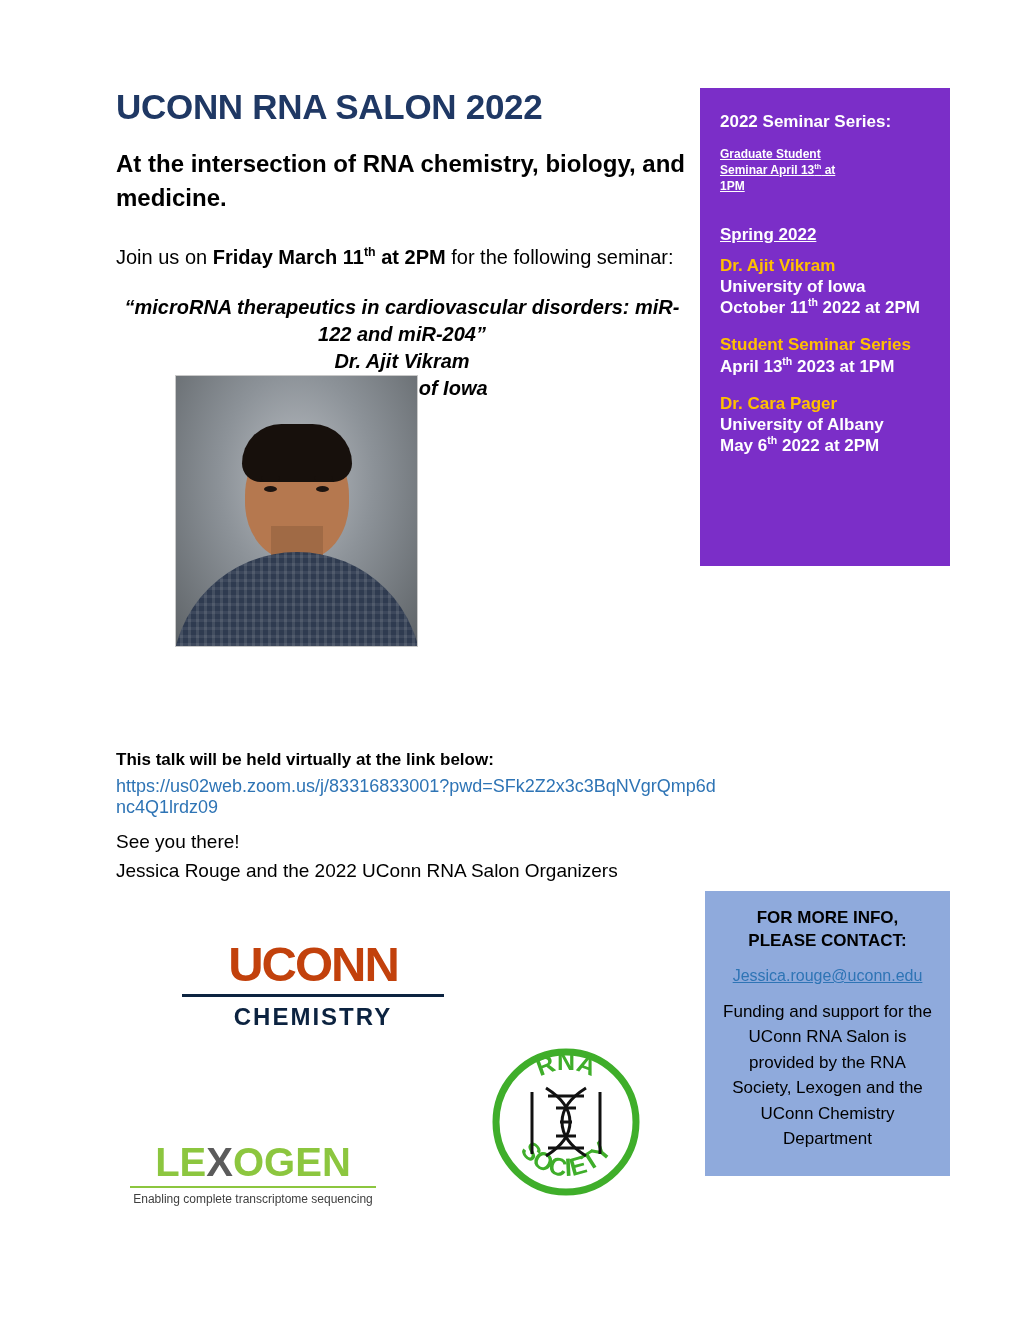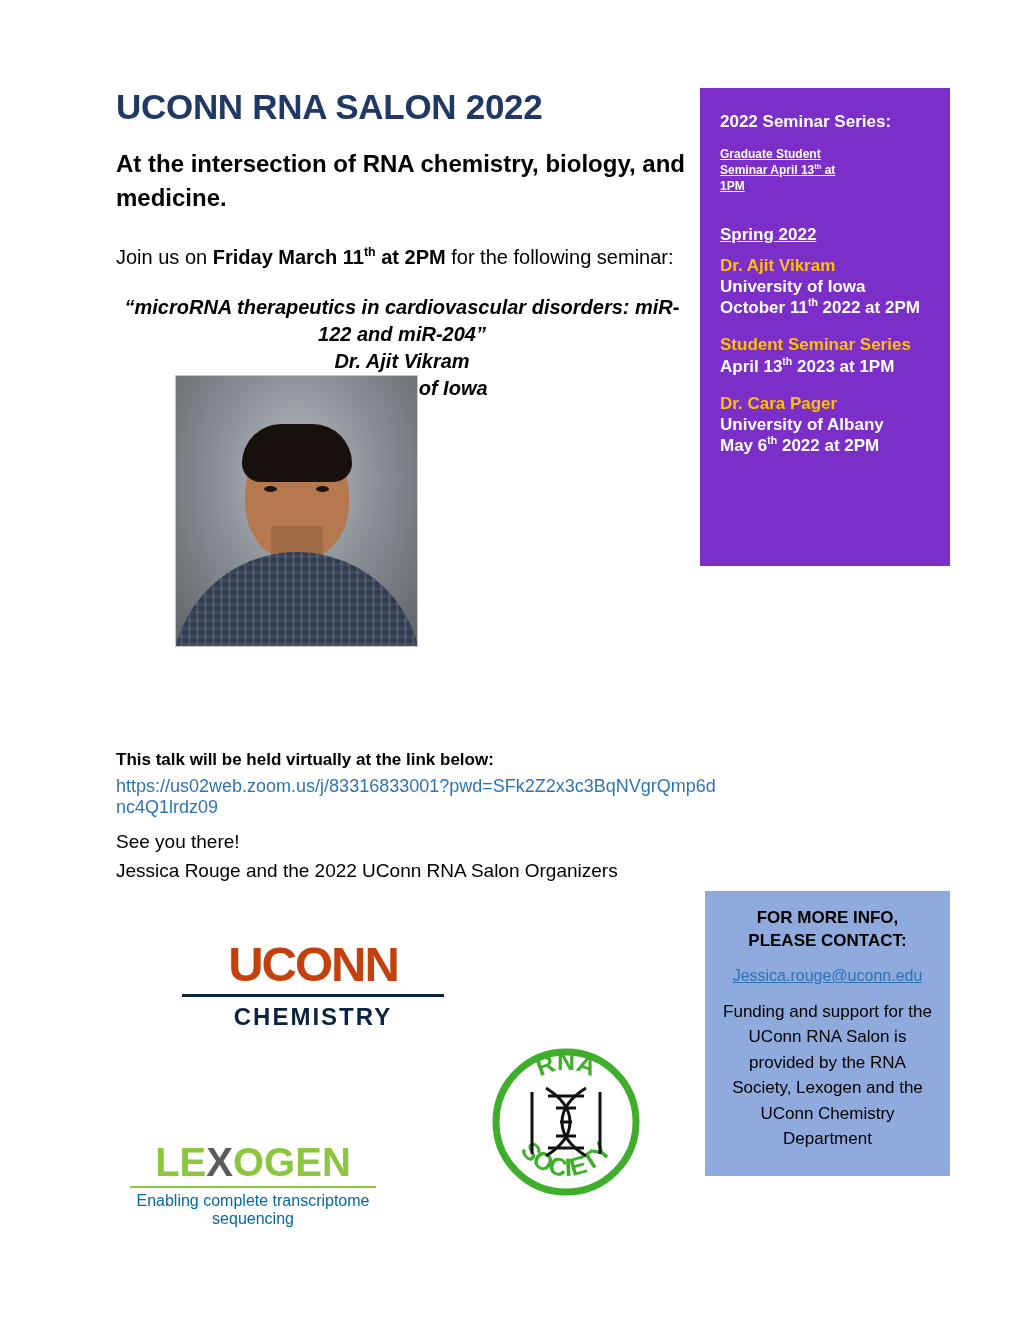--- a/index.html
+++ b/index.html
@@ -184,22 +184,22 @@
   .lexogen .lx {
     font-size: 40px;
     font-weight: bold;
     color: #8CC63F;
     letter-spacing: 0px;
     line-height: 1;
   }
   .lexogen .lx .dark { color: #5B5B5B; }
   .lexogen .rule { height:2px; background:#8CC63F; margin:4px 2px 4px 2px; }
   .lexogen .tag {
-    font-size: 16px;
-    color: #0369a1;
+    font-size: 12px;
+    color: #404040;
   }
 
   .rnasoc {
     position: absolute;
     left: 492px;
     top: 1048px;
     width: 148px;
     height: 148px;
   }
 

